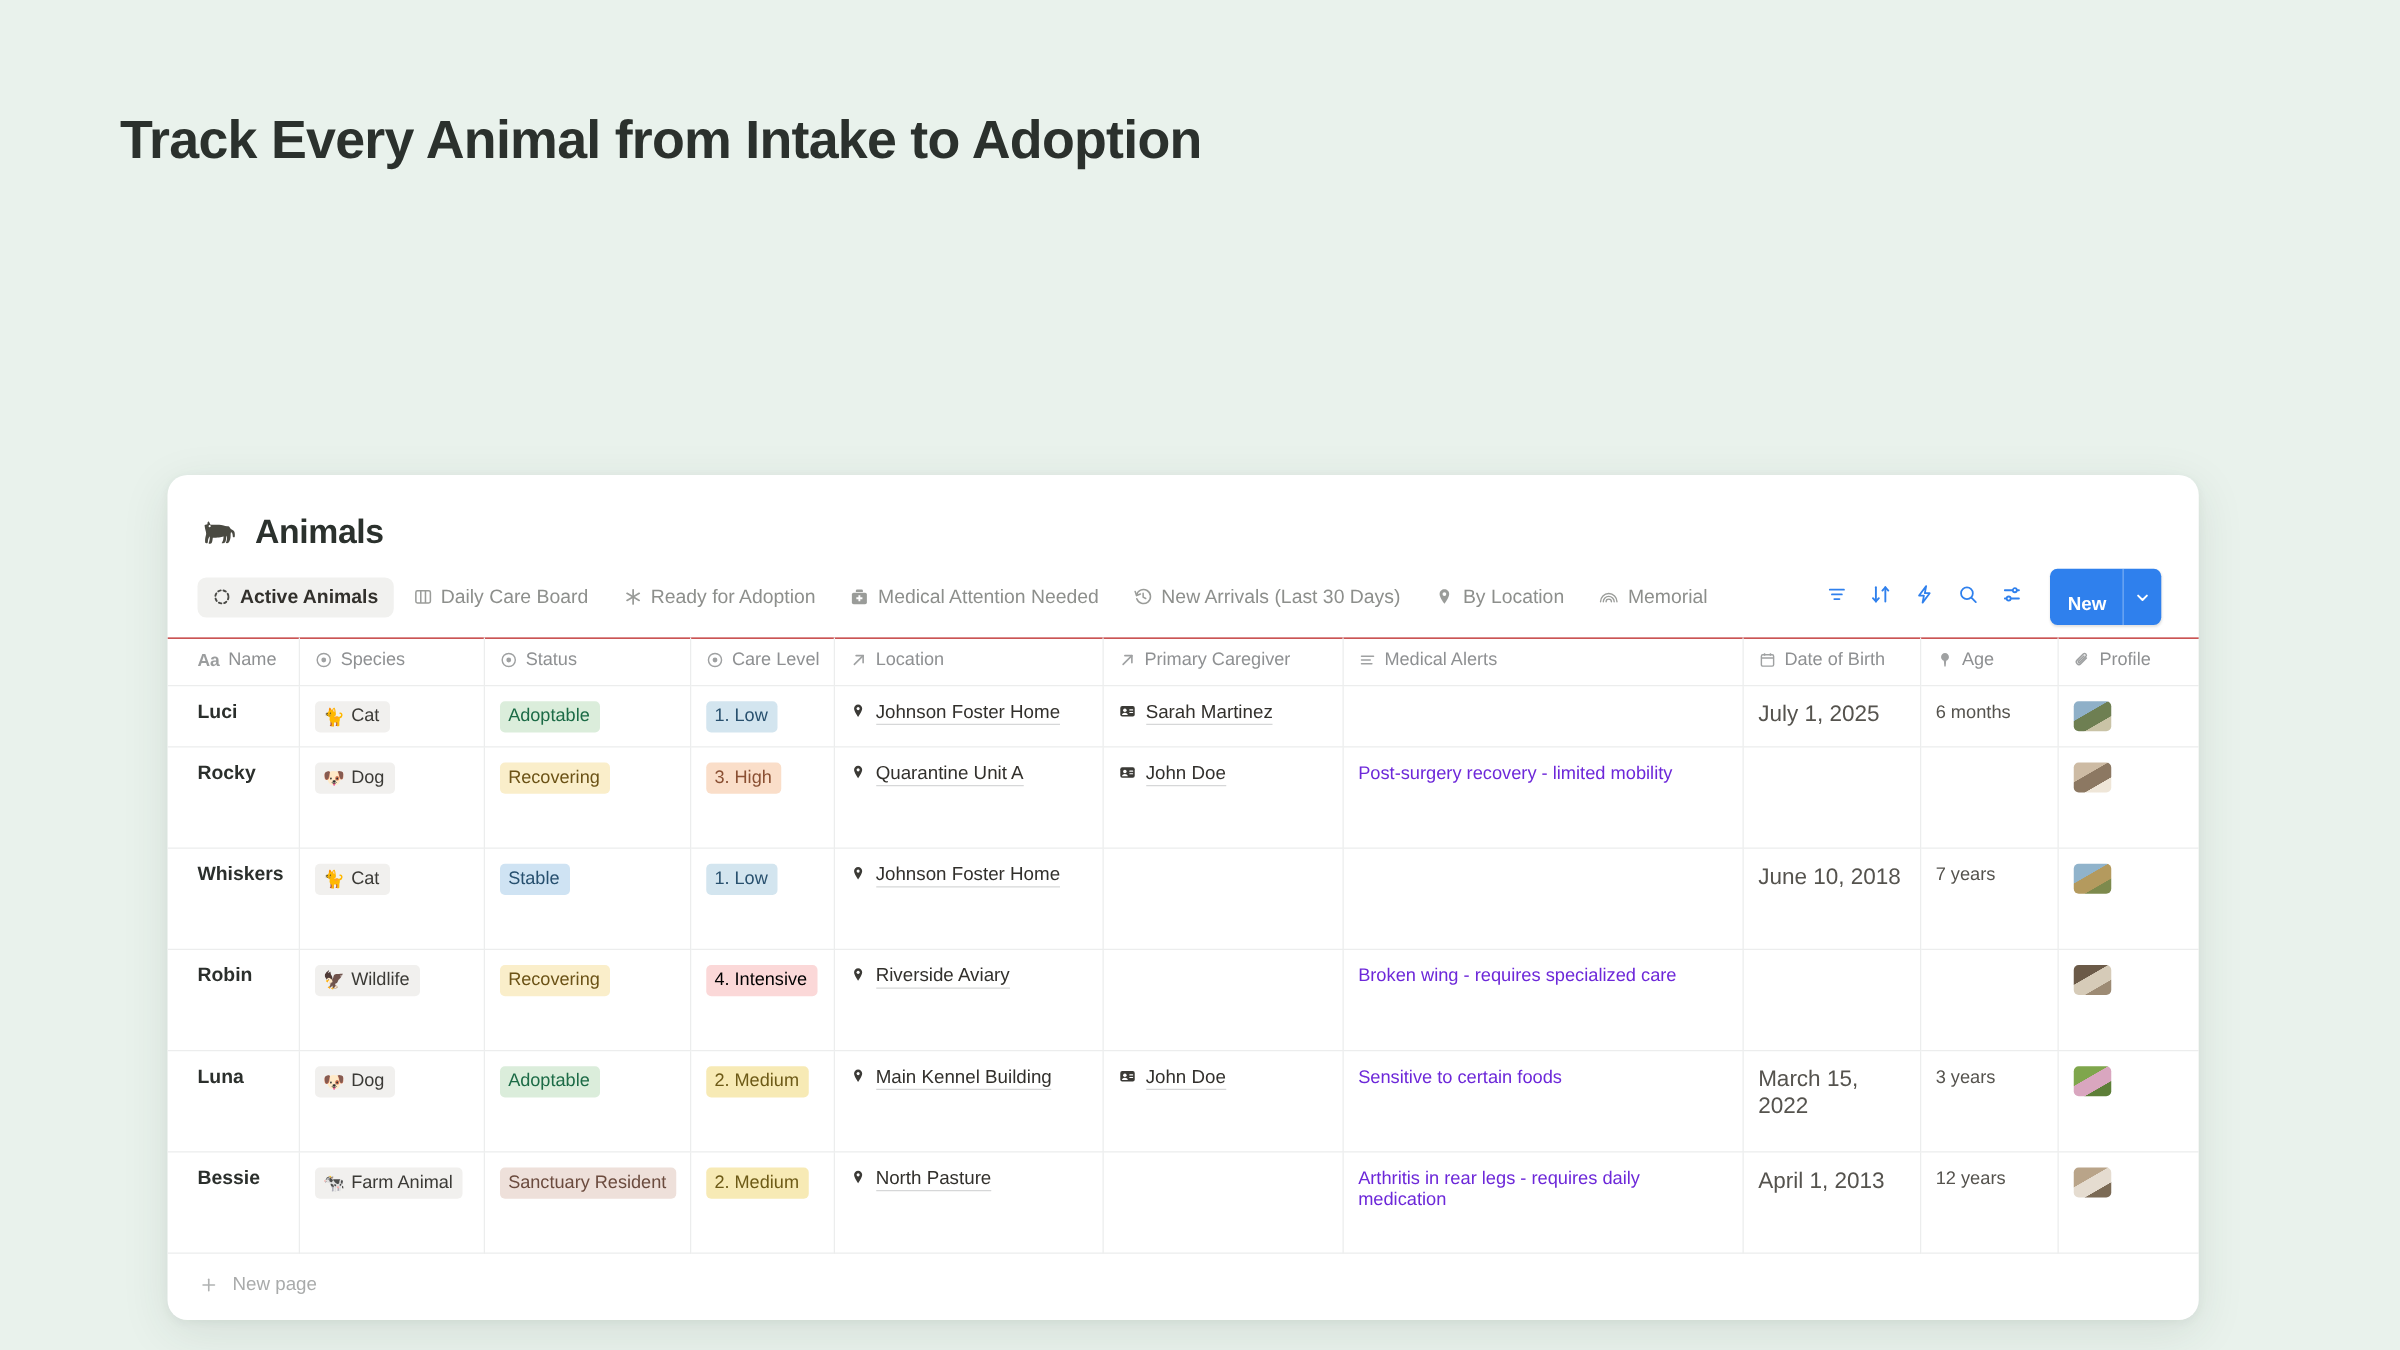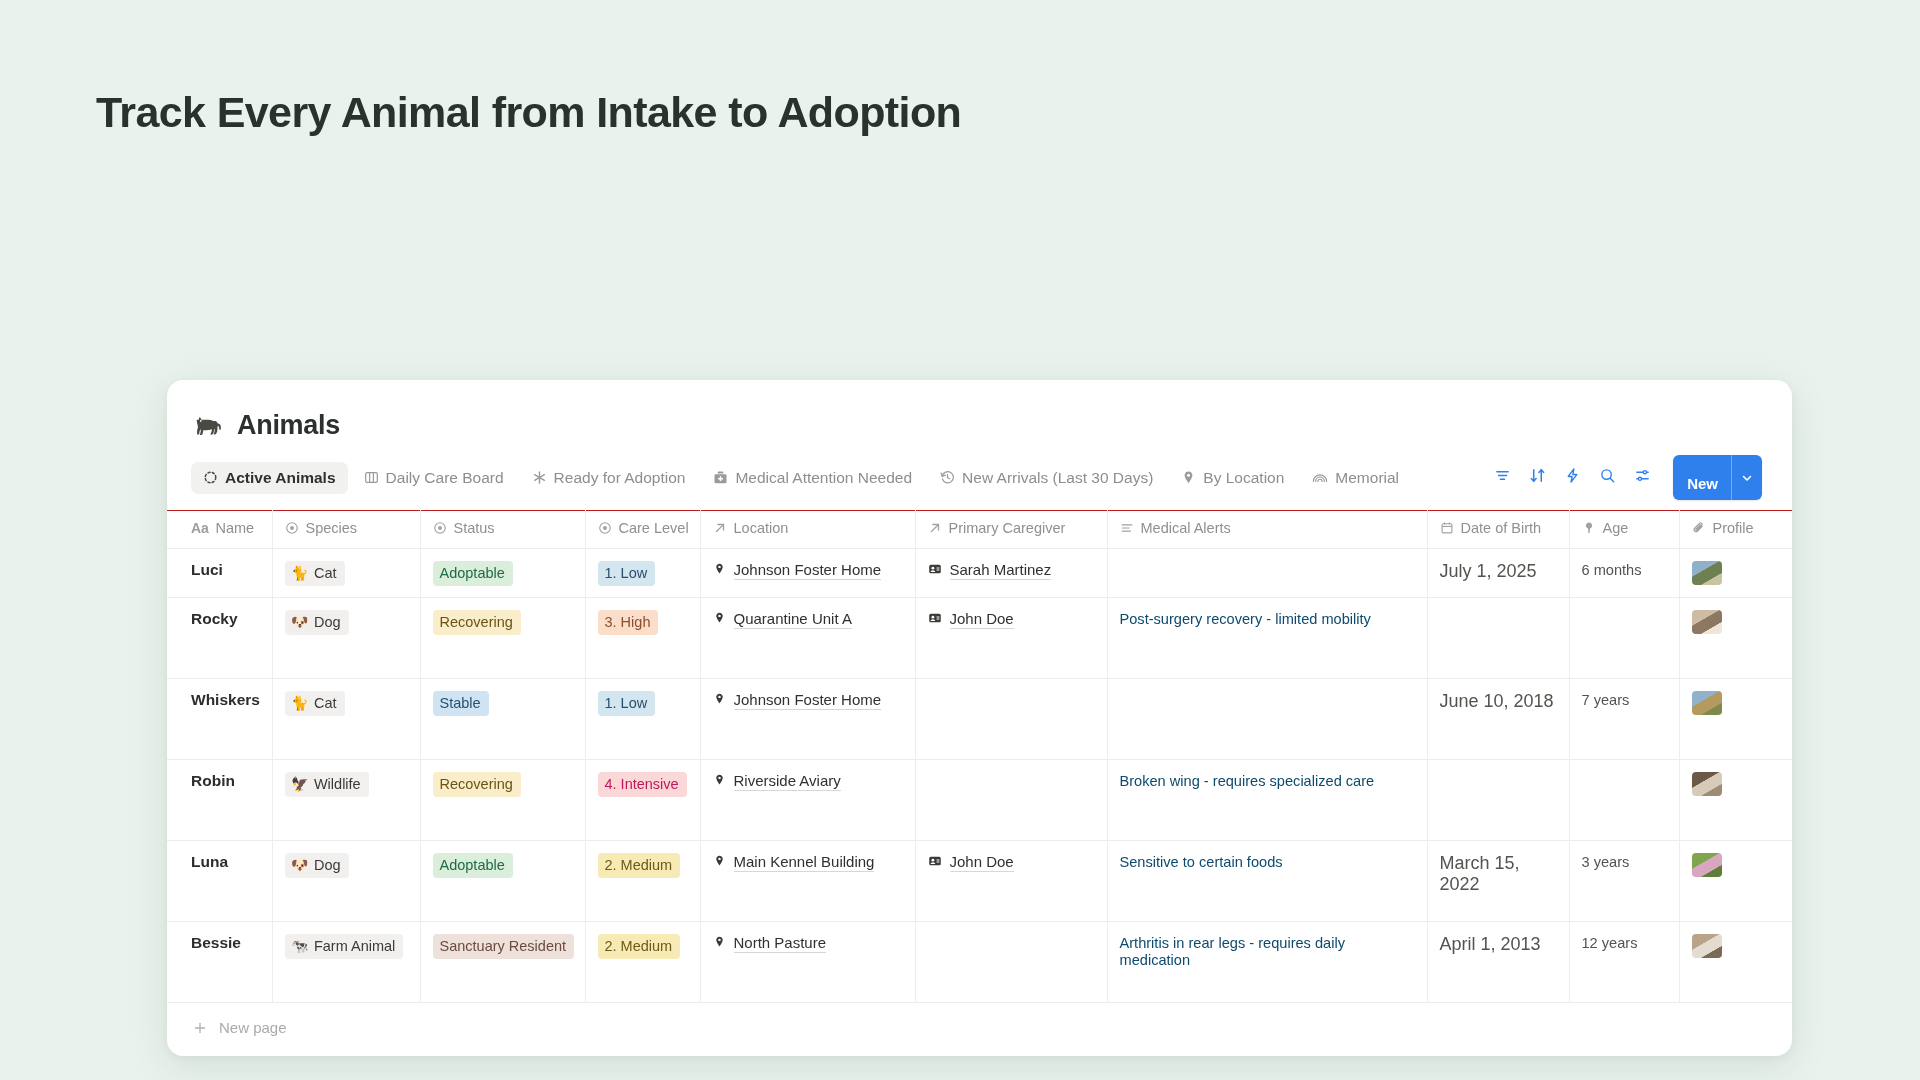--- a/index.html
+++ b/index.html
@@ -35,21 +35,20 @@
     color: #343a36;
     letter-spacing: -0.1px;
   }
 
   
   .card-wrap {
     position: absolute;
     left: 134px;
     top: 380px;
     width: 1625px;
-    margin-left: 33px;
   }
   .card {
     background: #ffffff;
     border-radius: 16px;
     box-shadow: 0 10px 38px rgba(40, 60, 48, .10), 0 2px 8px rgba(40,60,48,.05);
     padding: 26px 0 0 0;
     overflow: hidden;
   }
 
   .card-header {
@@ -193,21 +192,21 @@
     color: #32302c;
   }
   .person { display: inline-flex; align-items: center; gap: 8px; }
   .person .txt {
     border-bottom: 1px solid #d6d7d8;
     padding-bottom: 1px;
     font-weight: 500;
     font-size: 15px;
     color: #32302c;
   }
-  .alert-txt { font-size: 14.6px; color: #0c4a6e; }
+  .alert-txt { font-size: 14.6px; color: #6d28d9; }
   .date-txt  { font-size: 18px; color: #55534e; }
   .age-txt   { font-size: 14.6px; color: #55534e; }
 
   .thumb {
     width: 30px; height: 24px;
     border-radius: 4px;
     display: block;
     background-size: cover;
     background-position: center;
   }
@@ -577,21 +576,21 @@
             <td><span class="date-txt">June 10, 2018</span></td>
             <td><span class="age-txt">7 years</span></td>
             <td>
               <span class="thumb" style="background-image:linear-gradient(150deg,#90b3cb 0%,#90b3cb 38%,#b49a5e 39%,#b49a5e 70%,#7d8a4d 71%,#7d8a4d 100%)"></span>
             </td>
           </tr>
           <tr class="row-tall">
             <td><span class="cell-name">Robin</span></td>
             <td><span class="chip" style="background:#f1f0ee;color:#3b3a36"><span class="emoji">🦅</span>Wildlife</span></td>
             <td><span class="chip" style="background:#faeeca;color:#6b5216">Recovering</span></td>
-            <td><span class="chip" style="background:#fbd8d8;color:#be185d">4. Intensive</span></td>
+            <td><span class="chip" style="background:#fbd8d8;color:#000000">4. Intensive</span></td>
             <td><span class="loc">
                 <span><svg width="13" height="14" viewBox="0 0 16 16" fill="#3b3a36">
                     <path d="M8 1.4c-2.2 0-4 1.8-4 3.9 0 2.9 4 8.3 4 8.3s4-5.4 4-8.3c0-2.1-1.8-3.9-4-3.9z"></path>
                     <circle cx="8" cy="5.4" r="1.5" fill="#fff"></circle>
                   </svg></span>
                 <span class="txt">Riverside Aviary</span>
               </span></td>
             <td></td>
             <td><span class="alert-txt">Broken wing - requires specialized care</span></td>
             <td><span class="date-txt"></span></td>

